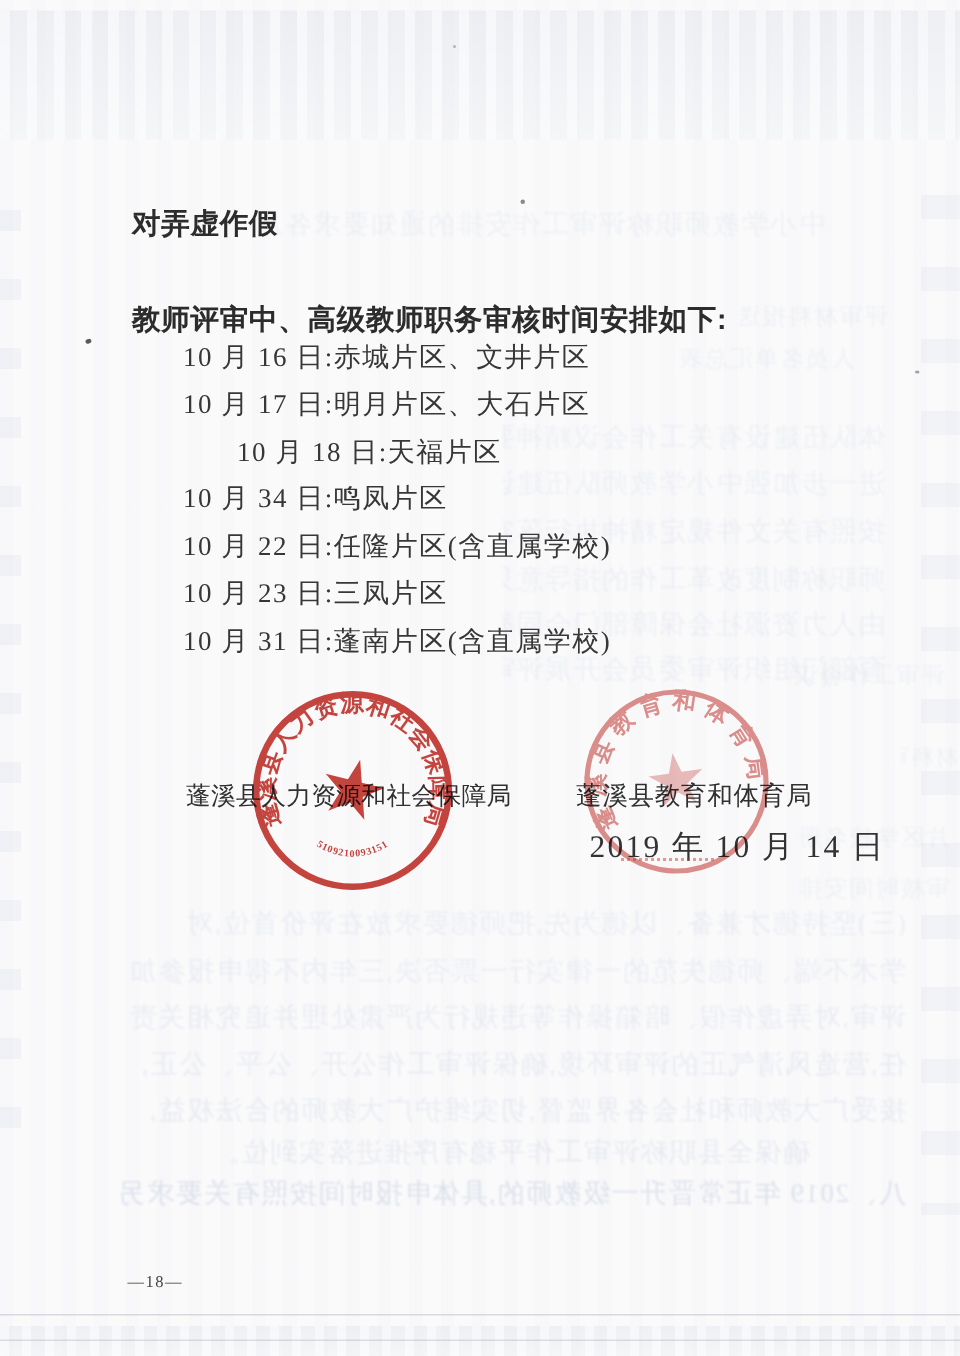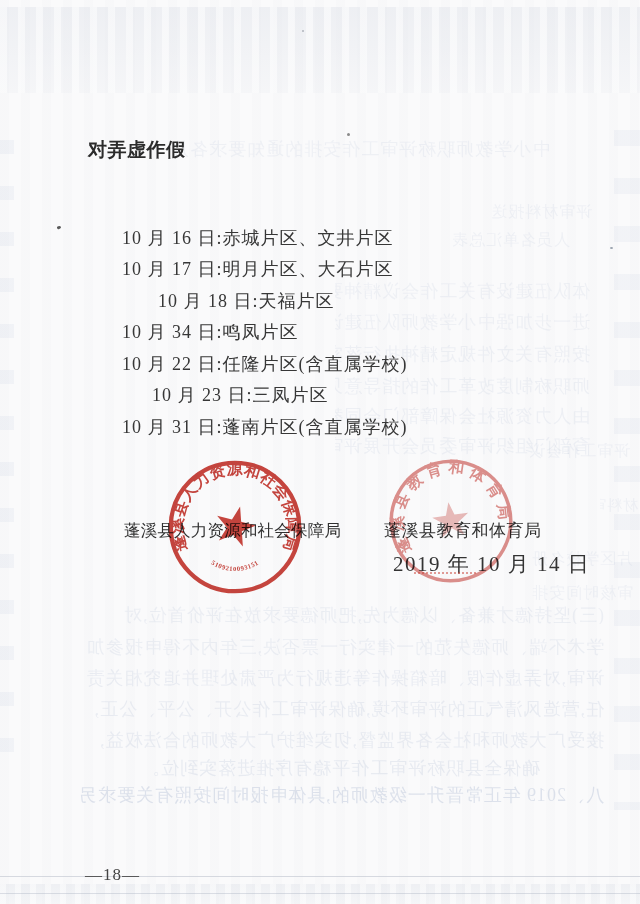--- a/index.html
+++ b/index.html
@@ -47,21 +47,21 @@
   .txt { position:absolute; z-index:2; line-height:1.2; white-space:nowrap; }
   .heiti { font-family:"Liberation Sans", sans-serif; font-weight:700; color:#2c2c2c; }
   .songti { font-family:"Liberation Serif", serif; color:#373737; }
   .h1 { left:88px; top:139px; font-size:19px; letter-spacing:0.5px; }
   .h2 { left:122px; top:171px; font-size:19px; letter-spacing:-0.6px; }
   .h3 { left:88px; top:203px; font-size:19px; letter-spacing:0.5px; }
   .sched { left:122px; font-size:18px; letter-spacing:1px; }
   .issuer-left  { left:124px; top:521px; font-size:16.5px; letter-spacing:0.2px; color:#303030; }
   .issuer-right { left:384px; top:521px; font-size:17px; letter-spacing:0.5px; color:#303030; }
   .issue-date   { left:393px; top:552px; font-size:21px; letter-spacing:1.5px; color:#333; }
-  .pageno { left:85px; top:849px; font-size:17px; letter-spacing:1px; color:#444;margin-top:16px; }
+  .pageno { left:85px; top:849px; font-size:11px; letter-spacing:1px; color:#444; }
   
   .seal { position:absolute; z-index:3; mix-blend-mode:multiply; pointer-events:none; }
   .seal-left  { left:166px; top:458px; width:138px; height:138px; opacity:0.92; filter:blur(0.3px); }
   .seal-right { left:387px; top:457px; width:128px; height:128px; opacity:0.55; filter:blur(0.4px); }
   .seal text { font-family:"Liberation Serif", serif; font-weight:700; }
   .seal-microtext {
     position:absolute; z-index:3; left:414px; top:572px; width:62px; height:0;
     border-top:2px dotted rgba(200,60,50,0.5); filter:blur(0.4px);
   }
   
@@ -102,27 +102,28 @@
 
   <div class="bleed" style="left:38px; top:606px; width:566px; opacity:.13;">(三)坚持德才兼备、以德为先,把师德要求放在评价首位,对</div>
   <div class="bleed" style="left:38px; top:638px; width:566px; opacity:.13;">学术不端、师德失范的一律实行一票否决,三年内不得申报参加</div>
   <div class="bleed" style="left:38px; top:669px; width:566px; opacity:.14;">评审,对弄虚作假、暗箱操作等违规行为严肃处理并追究相关责</div>
   <div class="bleed" style="left:38px; top:700px; width:566px; opacity:.15;">任,营造风清气正的评审环境,确保评审工作公开、公平、公正,</div>
   <div class="bleed" style="left:38px; top:731px; width:566px; opacity:.15;">接受广大教师和社会各界监督,切实维护广大教师的合法权益,</div>
   <div class="bleed" style="left:100px; top:759px; width:440px; opacity:.16;">确保全县职称评审工作平稳有序推进落实到位。</div>
   <div class="bleed" style="left:38px; top:786px; width:566px; opacity:.26;">八、2019 年正常晋升一级教师的,具体申报时间按照有关要求另</div>
 
   <div class="txt heiti h1">对弄虚作假</div>
+  <div class="txt heiti h3">教师评审中、高级教师职务审核时间安排如下:</div>
 
   <div class="txt songti sched" style="top:228px;">10 月 16 日:赤城片区、文井片区</div>
   <div class="txt songti sched" style="top:259px;">10 月 17 日:明月片区、大石片区</div>
   <div class="txt songti sched" style="top:291px;margin-left:36px;">10 月 18 日:天福片区</div>
   <div class="txt songti sched" style="top:322px;">10 月 34 日:鸣凤片区</div>
   <div class="txt songti sched" style="top:354px;">10 月 22 日:任隆片区(含直属学校)</div>
-  <div class="txt songti sched" style="top:385px;margin-left:30px;">10 月 23 日:三凤片区</div>
+  <div class="txt songti sched" style="top:385px;">10 月 23 日:三凤片区</div>
   <div class="txt songti sched" style="top:417px;">10 月 31 日:蓬南片区(含直属学校)</div>
 
   <div class="txt songti issuer-left">蓬溪县人力资源和社会保障局</div>
   <div class="txt songti issuer-right">蓬溪县教育和体育局</div>
   <div class="txt songti issue-date">2019 年 10 月 14 日</div>
 
   <div class="txt songti pageno">—18—</div>
 
   <svg class="seal seal-left" viewBox="0 0 144 144">
     <defs>

